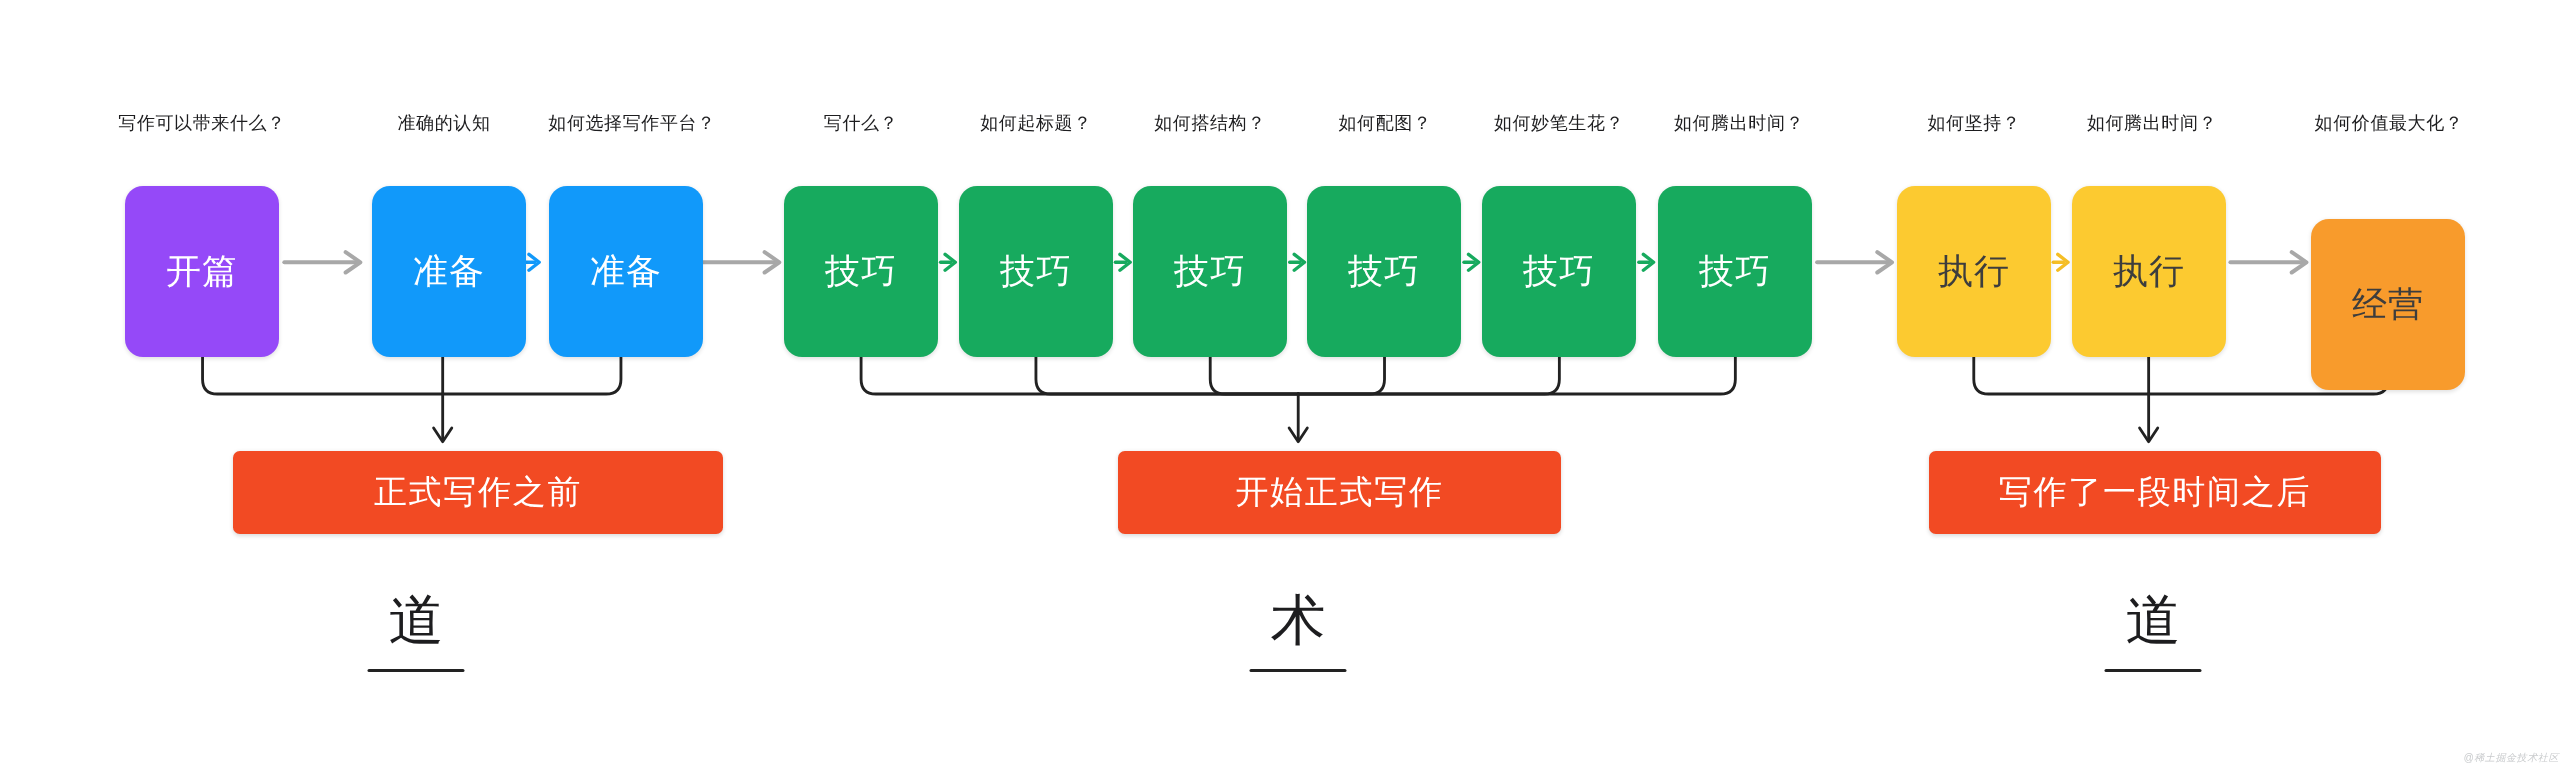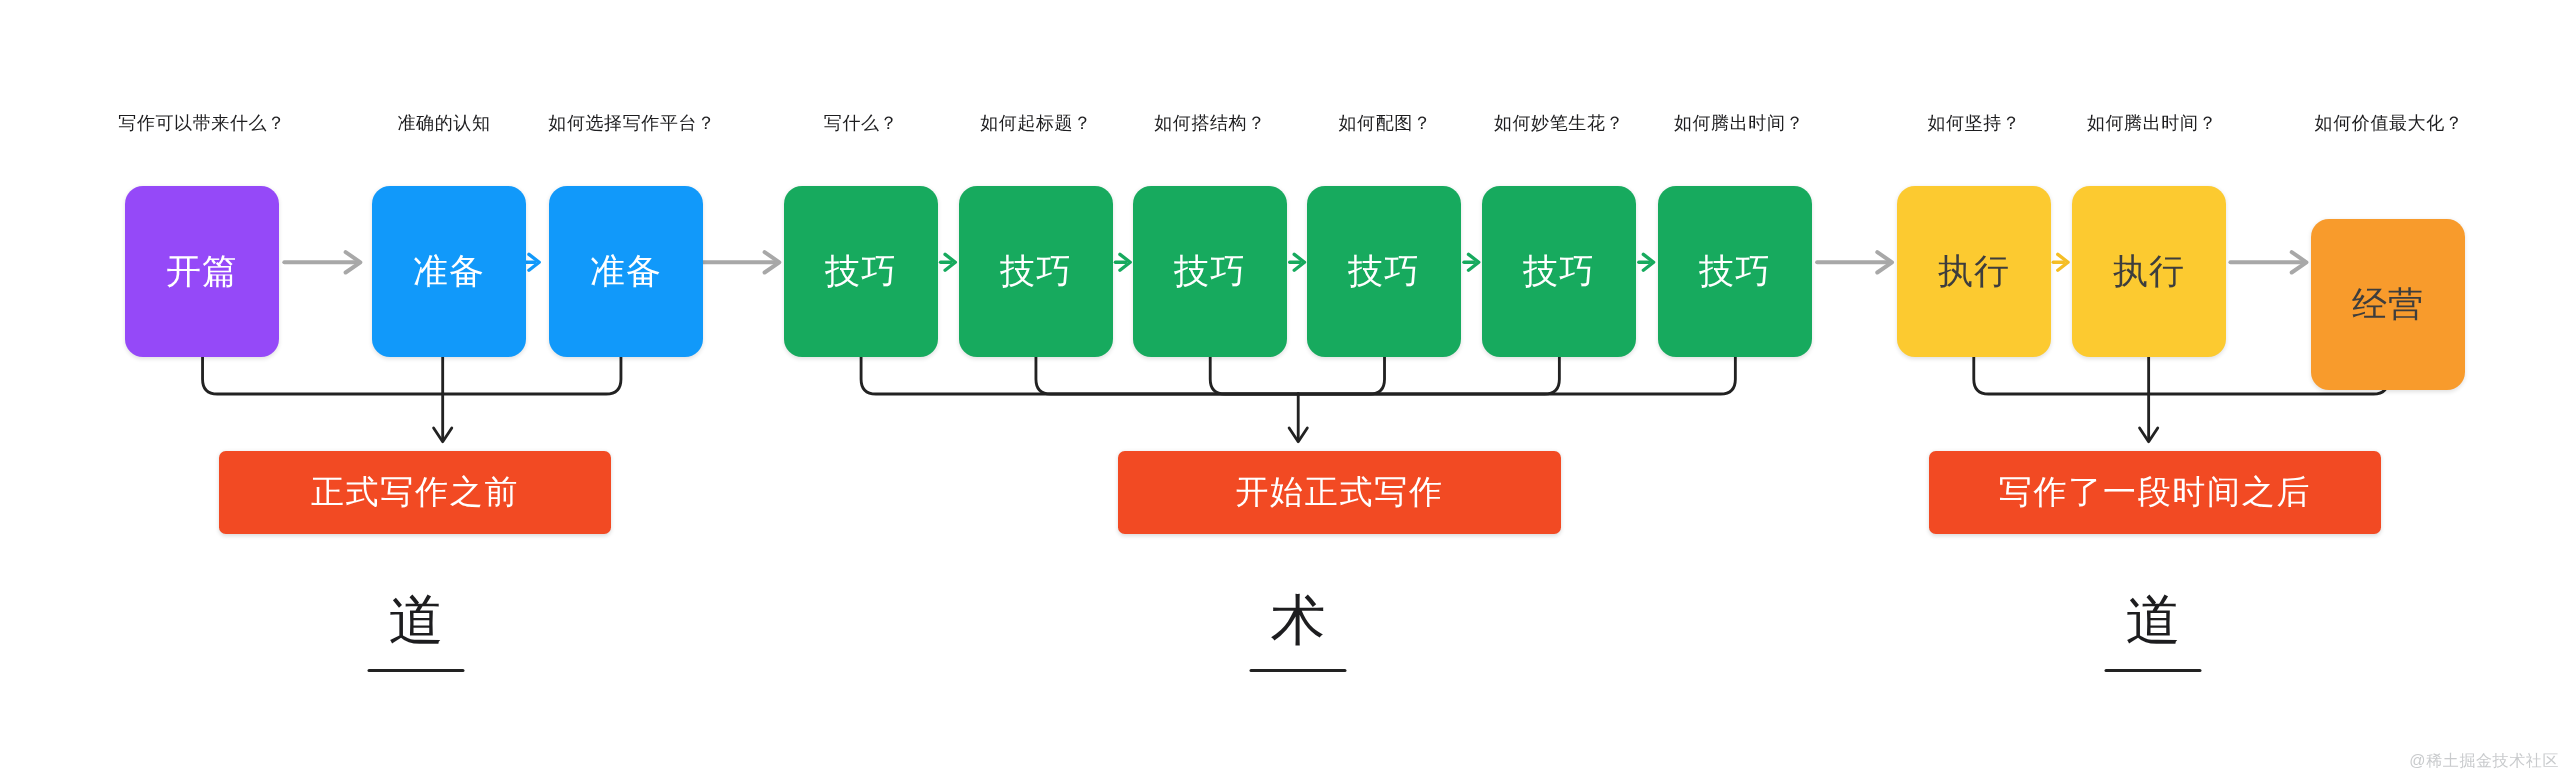--- a/index.html
+++ b/index.html
@@ -42,21 +42,21 @@
     transform:translateX(-50%);
     font-size:55px;line-height:1;font-weight:500;color:#1d1d1f;
   }
   .tao-underline{
     position:absolute;top:669px;width:97px;height:3.4px;
     transform:translateX(-50%);
     background:#222222;border-radius:1.7px;
   }
   .watermark{
     position:absolute;right:17px;top:751px;
-    font-size:16px;color:#c9cbcd;letter-spacing:0.6px;
+    font-size:10px;color:#c9cbcd;letter-spacing:0.6px;font-style:italic;
   }
   #connector-layer{position:absolute;left:0;top:0;}
 </style>
 </head>
 <body>
 
 <div id="canvas">
 
   <div class="qlabel" style="left:202px">写作可以带来什么？</div>
   <div class="qlabel" style="left:444px">准确的认知</div>
@@ -137,21 +137,21 @@
   <div class="box green" style="left:784px">技巧</div>
   <div class="box green" style="left:959px">技巧</div>
   <div class="box green" style="left:1133px">技巧</div>
   <div class="box green" style="left:1307px">技巧</div>
   <div class="box green" style="left:1482px">技巧</div>
   <div class="box green" style="left:1658px">技巧</div>
   <div class="box yellow" style="left:1897px">执行</div>
   <div class="box yellow" style="left:2072px">执行</div>
   <div class="box orange" style="left:2311px">经营</div>
 
-  <div class="bar" style="left:219px;width:392px">正式写作之前</div>
+  <div class="bar" style="left:233px;width:490px">正式写作之前</div>
   <div class="bar" style="left:1118px;width:443px">开始正式写作</div>
   <div class="bar" style="left:1929px;width:452px">写作了一段时间之后</div>
 
   <div class="tao" style="left:416px">道</div>
   <div class="tao-underline" style="left:416px"></div>
   <div class="tao" style="left:1298px">术</div>
   <div class="tao-underline" style="left:1298px"></div>
   <div class="tao" style="left:2153px">道</div>
   <div class="tao-underline" style="left:2153px"></div>
 

